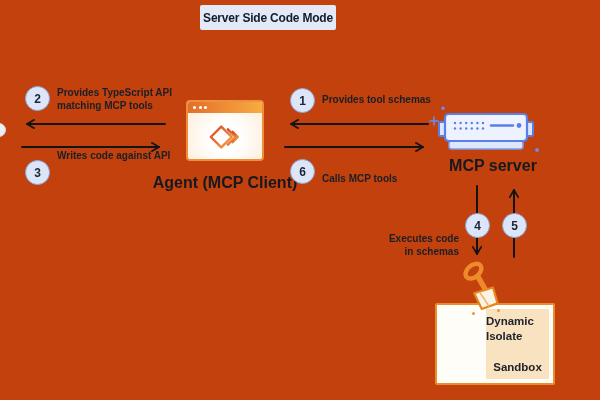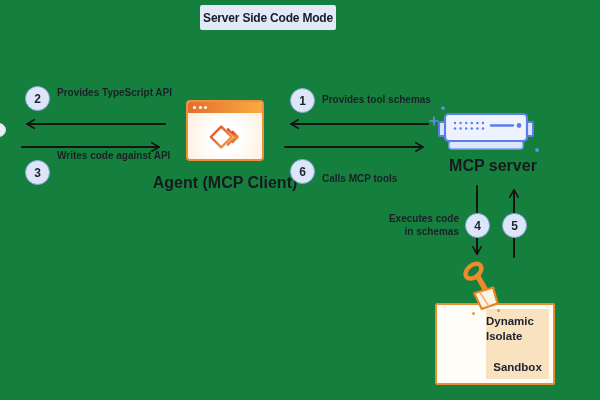--- a/index.html
+++ b/index.html
@@ -1,38 +1,38 @@
 <!DOCTYPE html>
 <html><head>
 <meta charset="utf-8">
 <style>
   html,body{margin:0;padding:0;background:#fff;}
   #canvas{
-    position:relative;width:600px;height:400px;background:#15803d;
+    position:relative;width:600px;height:400px;background:#c2410c;
     font-family:"Liberation Sans",sans-serif;overflow:hidden;color:#1b1f27;
   }
   .abs{position:absolute;}
   
   .title-box{
     left:200px;top:5px;width:136px;height:25px;
     background:#e3e9f6;color:#121c2b;font-weight:bold;font-size:12px;
     display:flex;align-items:center;justify-content:center;letter-spacing:-.2px;
     border-radius:2px;
   }
   
   .step-circle{
     width:25px;height:25px;border-radius:50%;
     background:#dce6f8;border:1.5px solid #8aa6dc;box-sizing:border-box;
     display:flex;align-items:center;justify-content:center;
     font-size:12px;font-weight:bold;color:#1c2333;z-index:3;
   }
   
   .step-label{font-size:10px;font-weight:bold;line-height:12.5px;color:#1b1f27;z-index:2;}
   .step-label div{white-space:nowrap;}
-  .right-align{text-align:right;}
+  .right-align{text-align:right;margin-top:20px;}
   
   #arrows{left:0;top:0;z-index:1;pointer-events:none;}
   
   .agent-window{
     left:186px;top:100px;width:78px;height:61px;box-sizing:border-box;
     border:2px solid #ef8f3c;border-radius:4px;overflow:hidden;z-index:2;
     background:radial-gradient(circle at 50% 62%, #ffffff 28%, #fdf2e2 78%);
   }
   .agent-topbar{
     height:11px;background:linear-gradient(90deg,#e26f2b,#f9ab42);
@@ -85,20 +85,21 @@
     </g>
   </svg>
 
   <div class="abs edge-circle"></div>
 
   <div class="abs step-circle" style="left:25px;top:86px;">
     <span>2</span>
   </div>
   <div class="abs step-label" style="left:57px;top:87px;">
     <div>Provides TypeScript API</div>
+    <div>matching MCP tools</div>
   </div>
 
   <div class="abs step-circle" style="left:25px;top:160px;">
     <span>3</span>
   </div>
   <div class="abs step-label" style="left:57px;top:150px;">
     <div>Writes code against API</div>
   </div>
 
   <div class="abs step-circle" style="left:290px;top:88px;">

